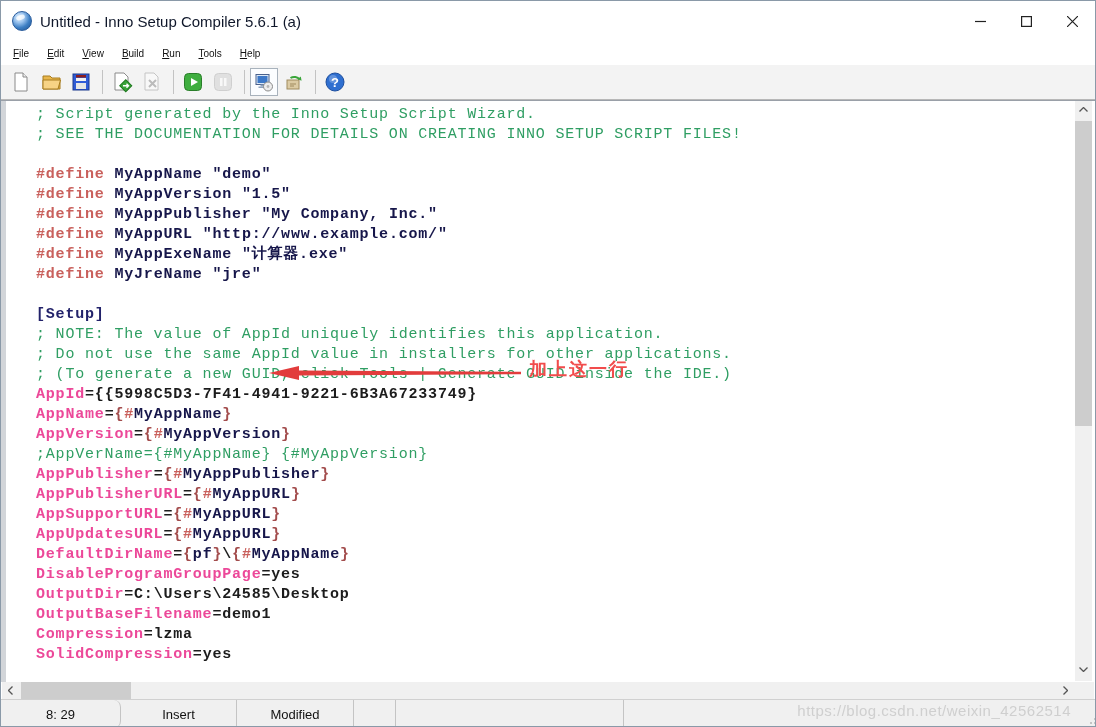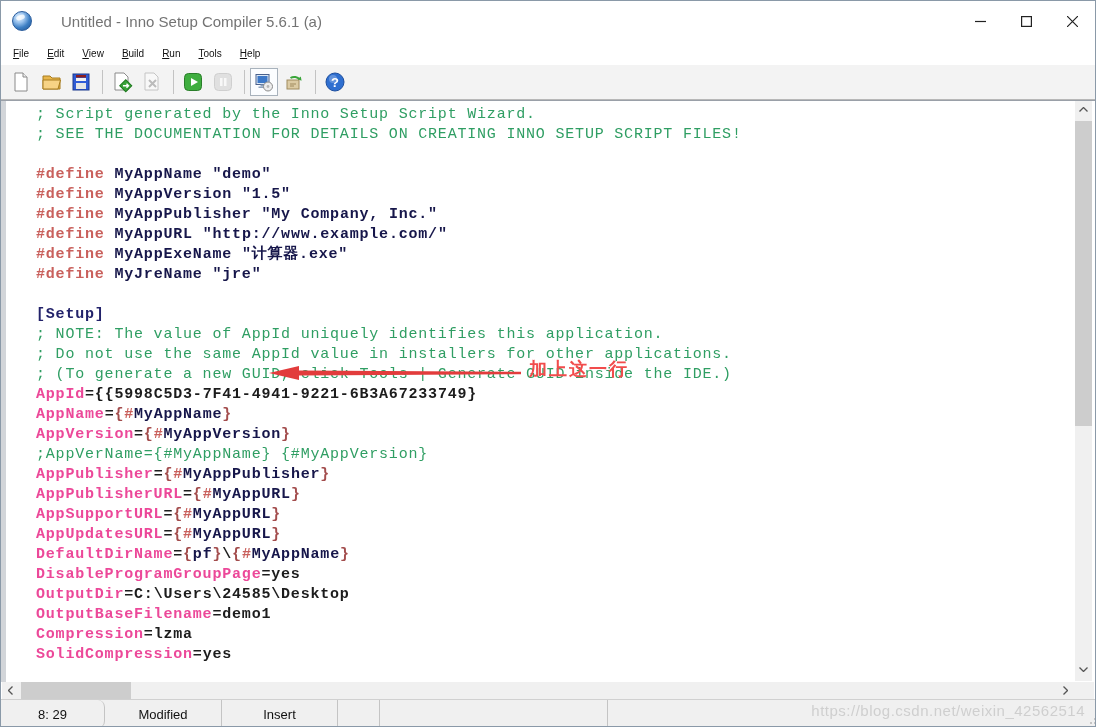--- a/index.html
+++ b/index.html
@@ -9,21 +9,21 @@
     border:1px solid #8a99a8;overflow:hidden;
     font-family:"Liberation Sans",sans-serif;color:#000;
   }
   
   .titlebar{position:absolute;left:0;top:0;width:100%;height:40px;background:#fff;display:flex;align-items:center;}
   .app-icon{width:20px;height:20px;margin:0 8px 0 11px;border-radius:50%;
     background:radial-gradient(circle at 35% 30%,#e8f4ff 0%,#9cc4ee 30%,#3d7fc4 60%,#1d5190 100%);
     border:1px solid #2a5c9c;position:relative;flex:0 0 auto;}
   .app-icon::after{content:"";position:absolute;left:3px;top:3px;width:9px;height:5px;border-radius:50%;
     background:rgba(255,255,255,.75);transform:rotate(-20deg);}
-  .title-text{font-size:15px;color:#737373;margin-left:21px;}
+  .title-text{font-size:15px;color:#0f172a;}
   .win-controls{position:absolute;right:0;top:0;height:40px;display:flex;}
   .win-btn{width:46px;height:40px;display:flex;align-items:center;justify-content:center;}
   .win-btn svg{display:block;}
   
   .menubar{position:absolute;left:0;top:40px;width:100%;height:24px;background:#fff;display:flex;align-items:center;padding-left:3px;}
   .menu-item{font-size:10px;padding:2px 9px;color:#111;cursor:default;}
   .menu-item u{text-decoration:underline;}
   
   .toolbar{position:absolute;left:0;top:64px;width:100%;height:35px;background:#f3f3f3;
     border-bottom:1px solid #b7b7b7;display:flex;align-items:center;padding-left:6px;}
@@ -60,21 +60,21 @@
   .hthumb{position:absolute;left:19px;top:0;width:110px;height:17px;background:#cdcdcd;}
   .harrow{position:absolute;top:0;width:17px;height:17px;display:flex;align-items:center;justify-content:center;}
   .harrow.left{left:0;} .harrow.right{right:0;}
   .scroll-corner{position:absolute;right:1px;top:681px;width:22px;height:17px;background:#f0f0f0;}
   
   .statusbar{position:absolute;left:0;top:698px;width:100%;height:29px;background:#f0f0f0;
     border-top:1px solid #d0d0d0;display:flex;align-items:center;font-size:13px;}
   .sb-seg{height:100%;display:flex;align-items:center;justify-content:center;border-right:1px solid #c4c4c4;color:#111;}
   .sb-fill{flex:1;height:100%;}
   
-  .watermark{position:absolute;right:10px;bottom:7px;color:#cfcfcf;font-size:15px;letter-spacing:.5px;pointer-events:none;}
+  .watermark{position:absolute;right:24px;bottom:7px;color:#cfcfcf;font-size:15px;letter-spacing:.5px;pointer-events:none;}
   .wm-dots{position:absolute;right:3px;bottom:2px;width:2px;height:2px;background:#c4c4c4;
     box-shadow:4px 0 #c4c4c4,8px 0 #c4c4c4,4px -4px #c4c4c4,8px -4px #c4c4c4,8px -8px #c4c4c4;pointer-events:none;}
 </style>
 </head>
 <body>
 
 <div class="window">
 
   <div class="titlebar">
     <span class="app-icon"></span>
@@ -217,23 +217,23 @@
     <div class="hthumb"></div>
     <div class="harrow right">
       <svg width="5" height="9" viewBox="0 0 5 9">
           <polyline points="0.5,0.5 4.5,4.5 0.5,8.5" fill="none" stroke="#555" stroke-width="1.3"></polyline>
         </svg>
     </div>
   </div>
   <div class="scroll-corner"></div>
 
   <div class="statusbar">
-      <div class="sb-seg" style="width: 104px; border-radius: 7px;">8: 29</div>
+      <div class="sb-seg" style="width: 120px; border-radius: 7px;">8: 29</div>
+      <div class="sb-seg" style="width: 116px;">Insert</div>
       <div class="sb-seg" style="width: 117px;">Modified</div>
-      <div class="sb-seg" style="width: 116px;">Insert</div>
       <div class="sb-seg" style="width: 42px;"></div>
       <div class="sb-seg" style="width: 228px;"></div>
       <div class="sb-fill"></div>
     </div>
 
   <div class="watermark">https://blog.csdn.net/weixin_42562514</div>
   <div class="wm-dots"></div>
 </div>
 
 </body></html>

